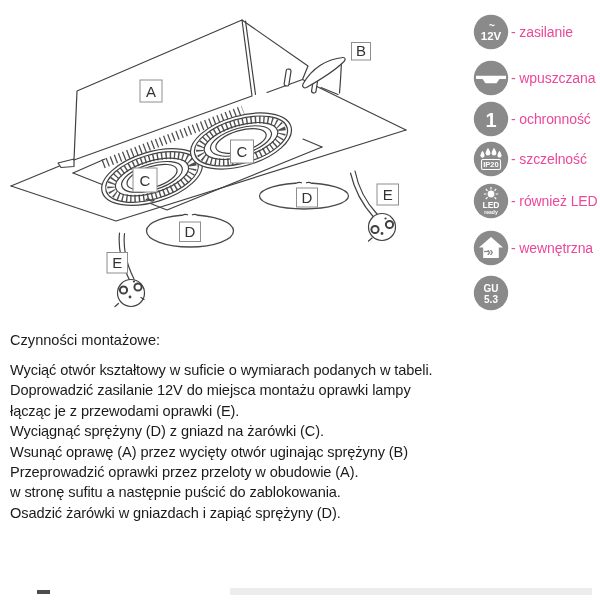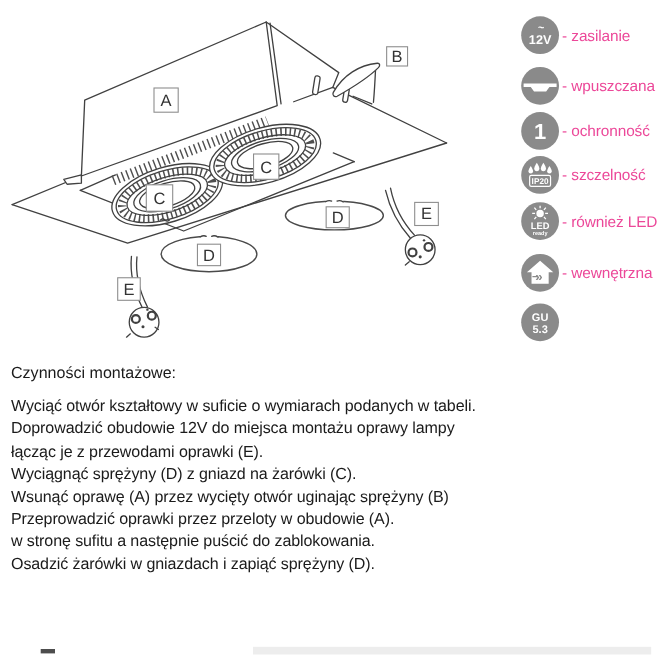--- a/index.html
+++ b/index.html
@@ -224,21 +224,21 @@
         <circle r="17.2" fill="#8a8a8a"></circle>
         <text class="ic-t" y="-1" font-size="10">GU</text>
         <text class="ic-t" y="9.5" font-size="10">5.3</text>
       </svg>
     </div>
   </div>
 
   <div class="instructions">
     <div class="instr-heading">Czynności montażowe:</div>
     <div class="instr-step">Wyciąć otwór kształtowy w suficie o wymiarach podanych w tabeli.</div>
-    <div class="instr-step">Doprowadzić obudowie 12V do miejsca montażu oprawy lampy</div>
+    <div class="instr-step">Doprowadzić zasilanie 12V do miejsca montażu oprawki lampy</div>
     <div class="instr-step">łącząc je z przewodami oprawki (E).</div>
     <div class="instr-step">Wyciągnąć sprężyny (D) z gniazd na żarówki (C).</div>
     <div class="instr-step">Wsunąć oprawę (A) przez wycięty otwór uginając sprężyny (B)</div>
     <div class="instr-step">Przeprowadzić oprawki przez przeloty w obudowie (A).</div>
     <div class="instr-step">w stronę sufitu a następnie puścić do zablokowania.</div>
     <div class="instr-step">Osadzić żarówki w gniazdach i zapiąć sprężyny (D).</div>
   </div>
 
   <div class="cut-dash"></div>
   <div class="cut-band"></div>

